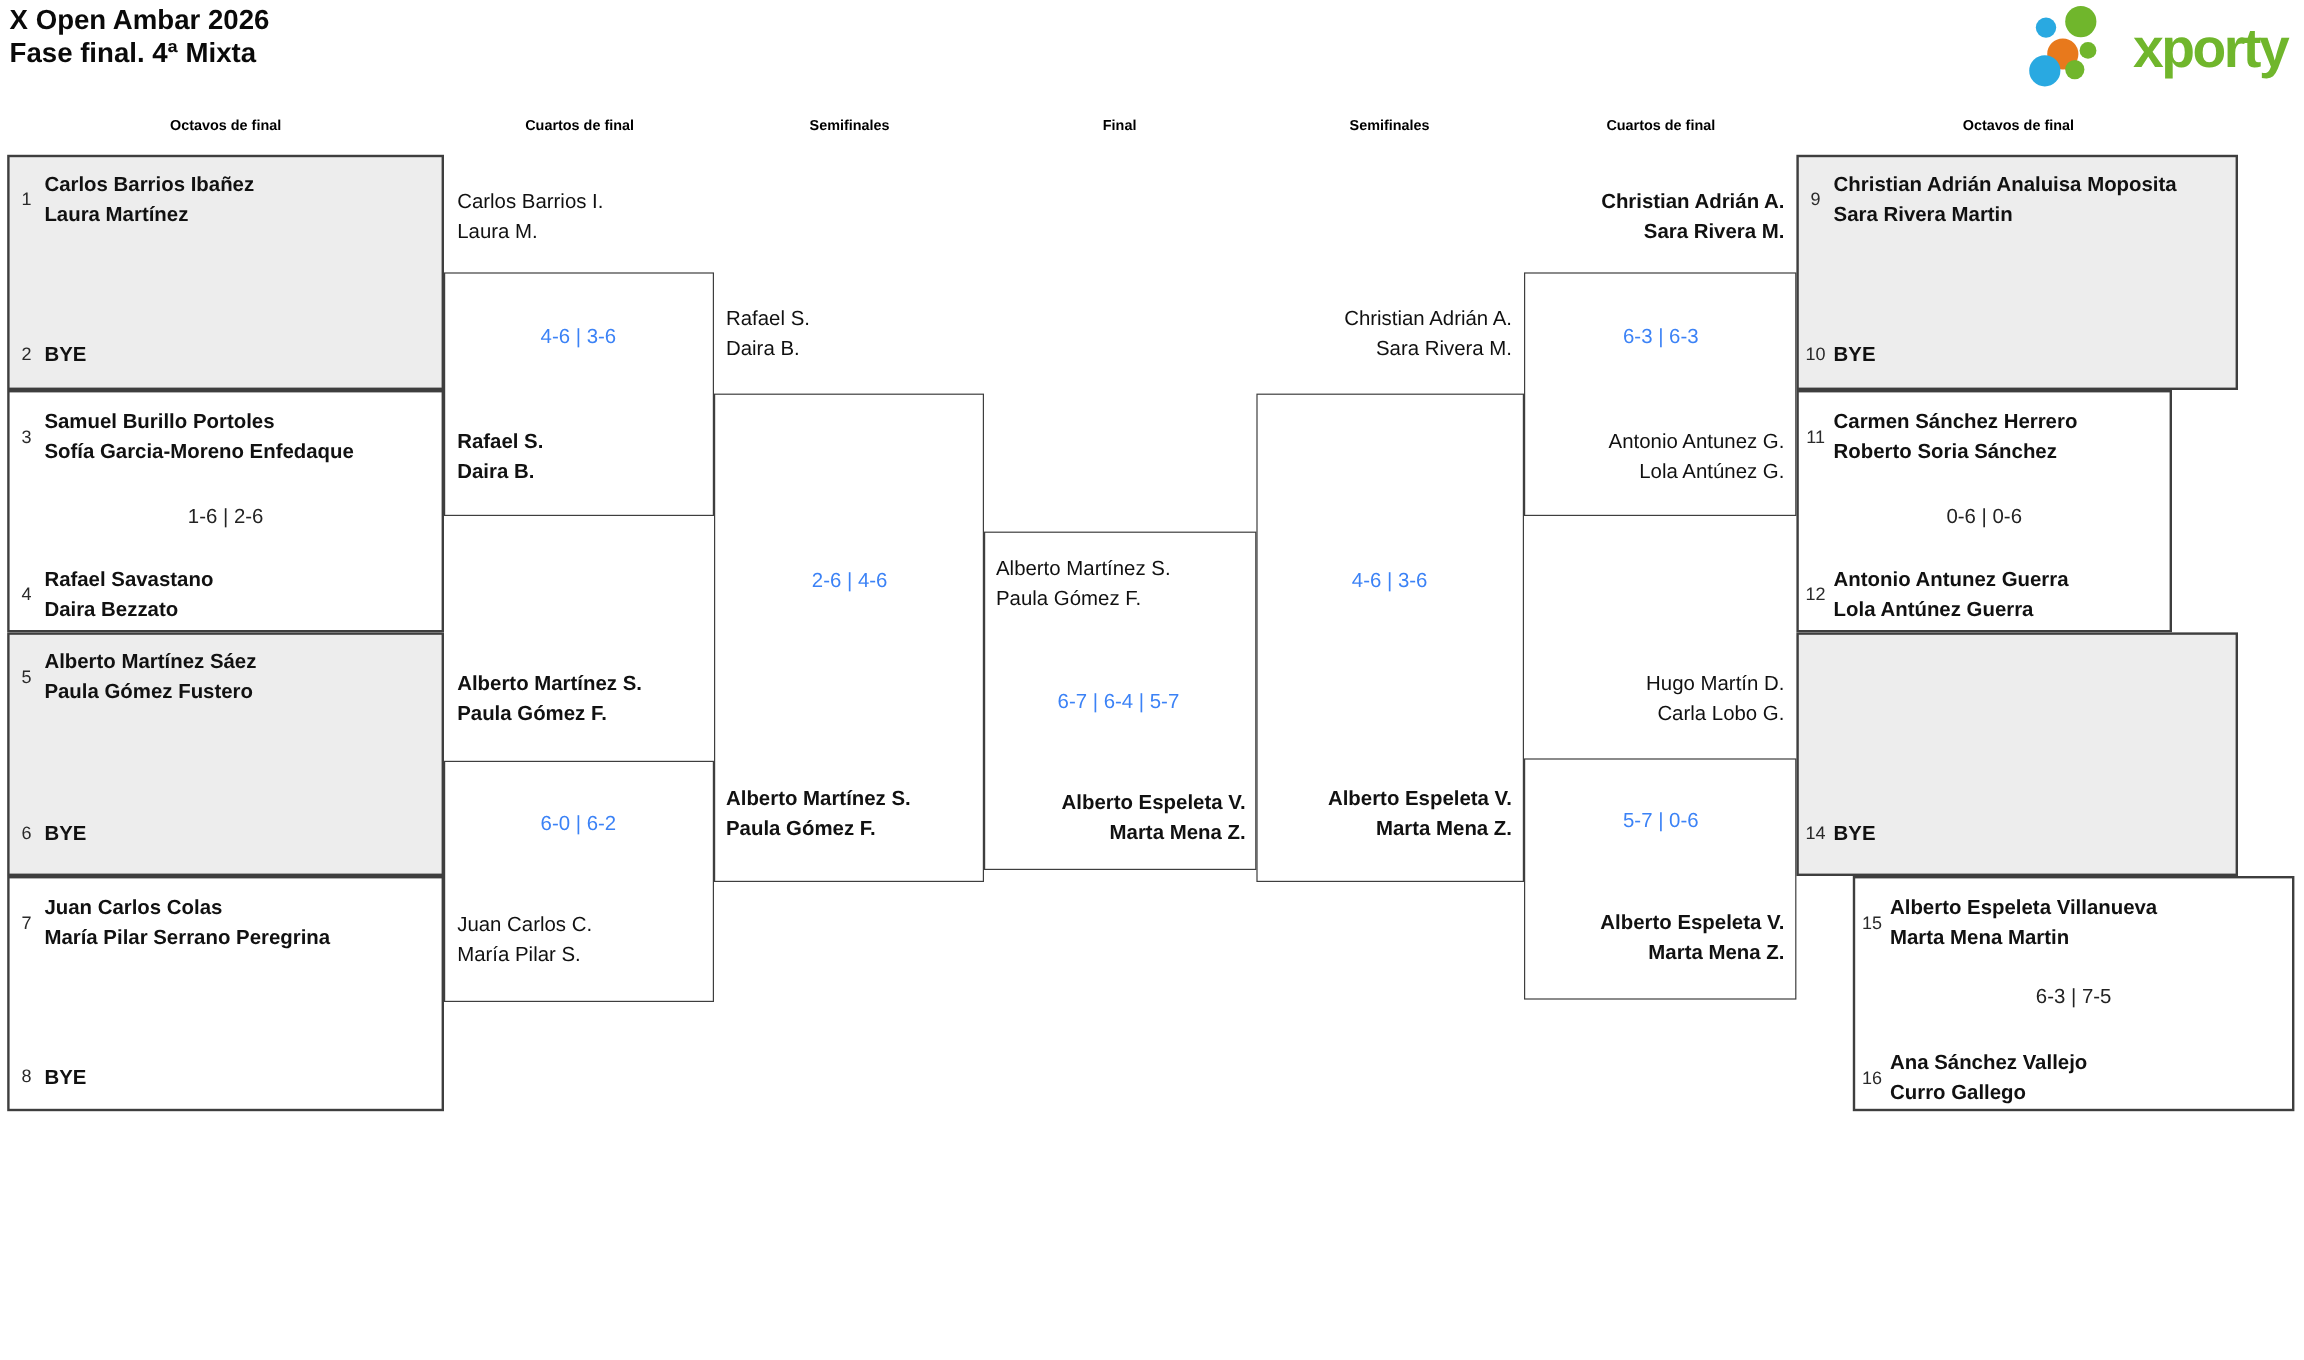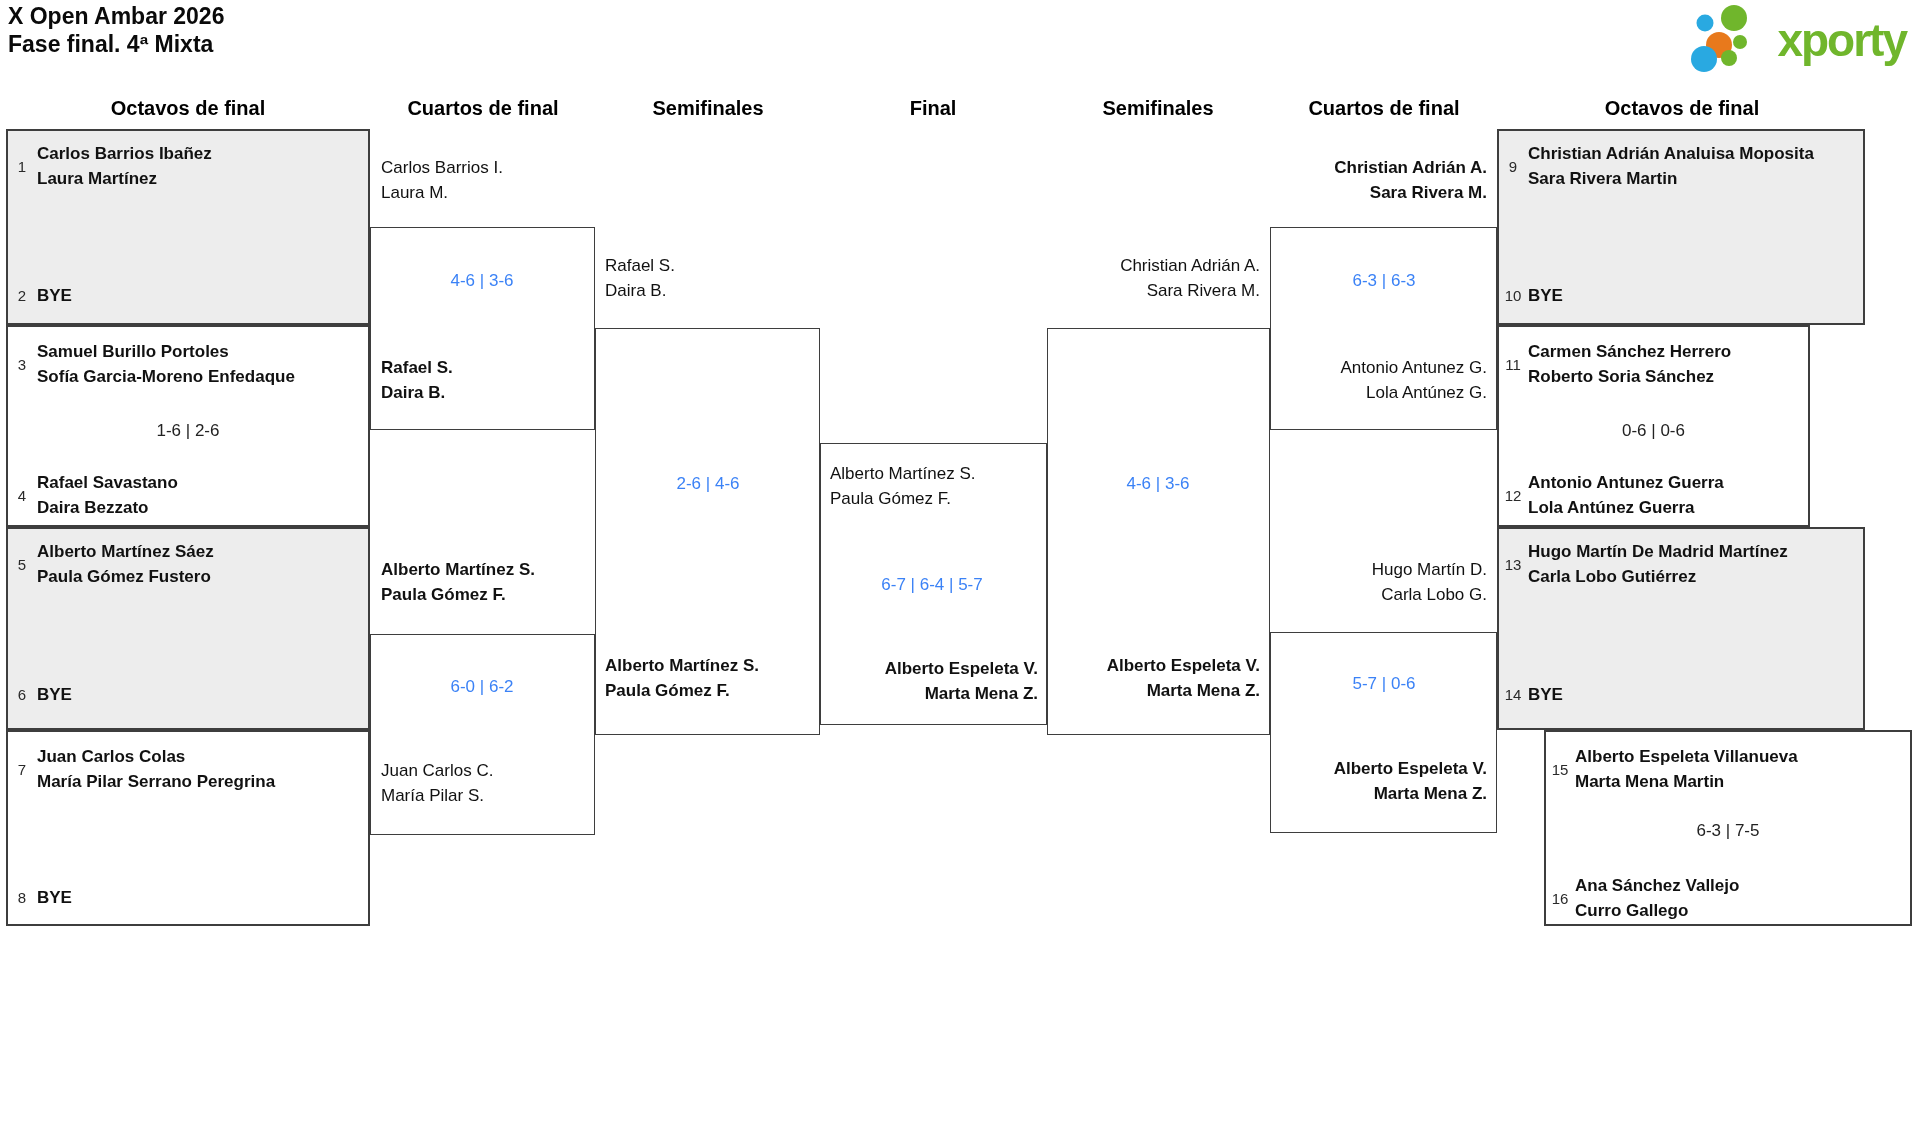--- a/index.html
+++ b/index.html
@@ -6,21 +6,21 @@
   body{
     width:1920px;height:1133px;position:relative;background:#ffffff;
     font-family:"Liberation Sans",sans-serif;color:#111;overflow:hidden;
   }
   
   .title{position:absolute;left:8px;top:2px;font-size:23px;font-weight:700;line-height:28px;color:#0a0a0a;}
   
   .logo{position:absolute;top:2px;right:14px;display:flex;align-items:center;gap:14px;}
   .wordmark{font-size:46px;font-weight:700;letter-spacing:-2px;color:#70b62c;line-height:70px;}
   
-  .round-header{position:absolute;top:97px;transform:translateX(-50%);font-size:20px;font-weight:600;color:#000;white-space:nowrap;}
+  .round-header{position:absolute;top:97px;transform:translateX(-50%);font-size:12px;font-weight:600;color:#000;white-space:nowrap;}
   
   .box{position:absolute;border:2px solid #3e3e3e;box-sizing:border-box;background:transparent;}
   .box.inner{border-width:1.5px;}
   .shaded{background:#ededed;}
   
   .team{position:absolute;left:4px;right:4px;display:flex;align-items:center;gap:5px;}
   .seed{flex:none;width:20px;text-align:center;font-size:15px;font-weight:400;color:#2a2a2a;}
   .names{font-size:17px;line-height:25px;font-weight:700;}
   .names.bold{font-weight:700;}
   .l{display:block;white-space:nowrap;}
@@ -154,27 +154,20 @@
   <div class="team" style="top:143px">
     <span class="seed">12</span>
     <span class="names bold">
         <span class="l">Antonio Antunez Guerra</span>
         <span class="l">Lola Antúnez Guerra</span>
       </span>
   </div>
 </div>
 
 <div class="box shaded" style="left:1497px;top:527px;width:368px;height:203px">
-  <div class="team" style="top:10px">
-    <span class="seed">13</span>
-    <span class="names bold">
-        <span class="l">Hugo Martín De Madrid Martínez</span>
-        <span class="l">Carla Lobo Gutiérrez</span>
-      </span>
-  </div>
   <div class="team" style="top:153px">
     <span class="seed">14</span>
     <span class="names">
         <span class="l">BYE</span>
       </span>
   </div>
 </div>
 
 <div class="box" style="left:1544px;top:730px;width:368px;height:196px">
   <div class="team" style="top:12px">

